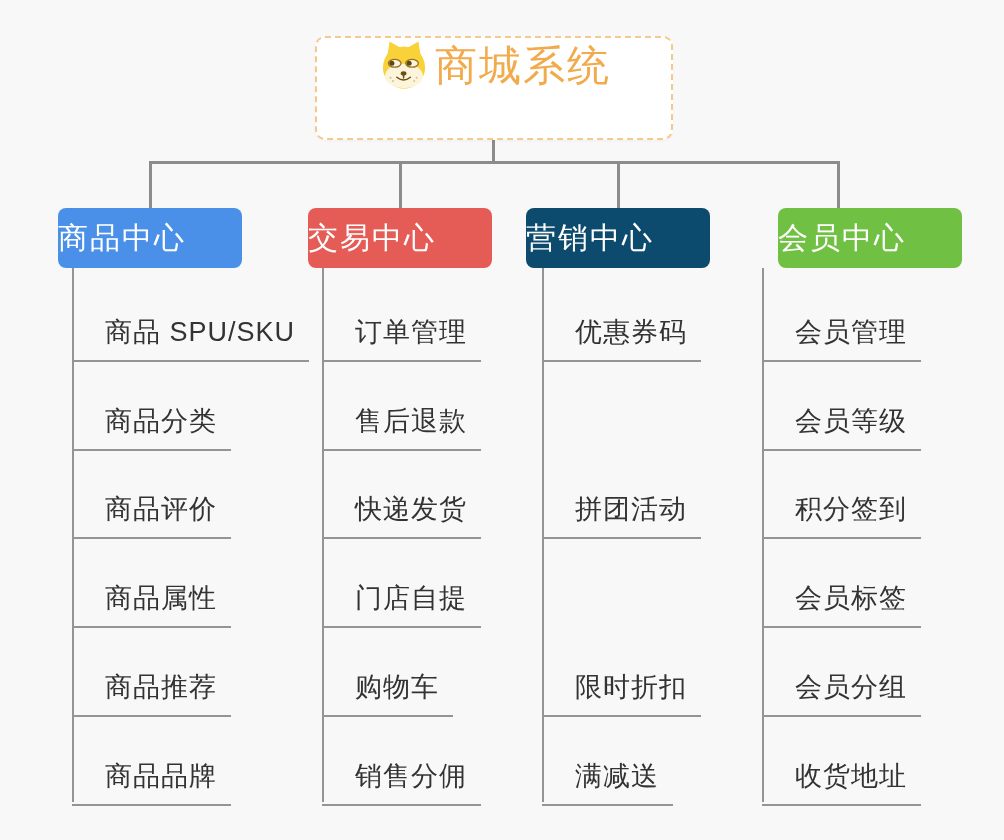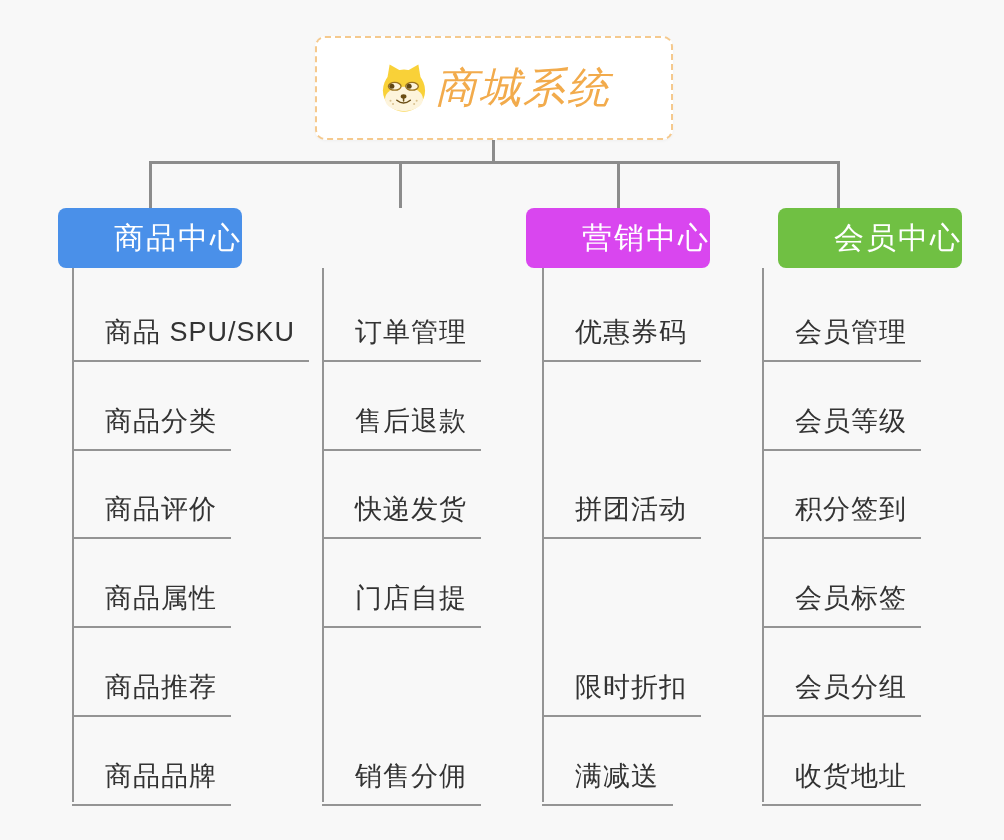--- a/index.html
+++ b/index.html
@@ -20,45 +20,44 @@
 
   
   .root-node {
     position: absolute;
     left: 315px; top: 36px;
     width: 358px; height: 104px;
     background: #ffffff;
     border: 2px dashed #f5c98d;
     border-radius: 10px;
     display: flex;
-    align-items: center;
+    align-items: flex-start;
     justify-content: center;
     gap: 4px;
     box-shadow: 0 1px 3px rgba(0,0,0,0.04);
     cursor: pointer;
-    font-style: italic;
   }
   .root-title {
     font-size: 42px;
     letter-spacing: 2px;
     color: #f2ab4c;
     white-space: nowrap;
   }
   .doge { width: 54px; height: 54px; flex: 0 0 auto; }
 
   
   .branch {
     position: absolute;
     top: 208px;
     width: 184px; height: 60px;
     border-radius: 8px;
     color: #ffffff;
     font-size: 30px;
     line-height: 60px;
-    text-align: right;
+    text-align: left;
     letter-spacing: 2px;
     white-space: nowrap;
     cursor: pointer;
   }
   .b0 { left: 58px;  background: #4a90e9; }
   .b1 { left: 308px; background: #e55b56; }
   .b2 { left: 526px; background: #e9ab43; }
   .b3 { left: 746px; background: #70c043; margin-left: 32px; }
 
   
@@ -115,34 +114,36 @@
       <path d="M31.5 42 L31.5 47.5 M23.5 46.5 Q31.5 53 39.5 46.5" stroke="#6b4e16" stroke-width="1.8" fill="none" stroke-linecap="round"></path>
       <circle cx="16" cy="47" r="1.2" fill="#d9c08f"></circle>
       <circle cx="19" cy="51" r="1.2" fill="#d9c08f"></circle>
       <circle cx="47" cy="47" r="1.2" fill="#d9c08f"></circle>
       <circle cx="44" cy="51" r="1.2" fill="#d9c08f"></circle>
     </svg>
     <span class="root-title" style="color: rgb(242, 171, 76);">商城系统</span>
   </div>
 
   <div class="branch b0" style="background: rgb(74, 144, 233);">商品中心</div>
-  <div class="branch b2" style="background: #d946ef;">营销中心</div>
+  <div class="branch b1" style="background: rgb(229, 91, 86);">交易中心</div>
+  <div class="branch b2" style="background: #0c4a6e;">营销中心</div>
   <div class="branch b3" style="background: rgb(112, 192, 67);">会员中心</div>
 
   <div class="leaf c0 r0">商品 SPU/SKU</div>
   <div class="leaf c0 r1">商品分类</div>
   <div class="leaf c0 r2">商品评价</div>
   <div class="leaf c0 r3">商品属性</div>
   <div class="leaf c0 r5">商品品牌</div>
   <div class="leaf c0 r4">商品推荐</div>
 
   <div class="leaf c1 r0">订单管理</div>
   <div class="leaf c1 r1">售后退款</div>
   <div class="leaf c1 r2">快递发货</div>
   <div class="leaf c1 r3">门店自提</div>
+  <div class="leaf c1 r4">购物车</div>
   <div class="leaf c1 r5">销售分佣</div>
 
   <div class="leaf c2 r0">优惠券码</div>
   <div class="leaf c2 r2">拼团活动</div>
   <div class="leaf c2 r4">限时折扣</div>
   <div class="leaf c3 r0">会员管理</div>
 
   <div class="leaf c2 r5">满减送</div>
   <div class="leaf c3 r1">会员等级</div>
   <div class="leaf c3 r2">积分签到</div>

